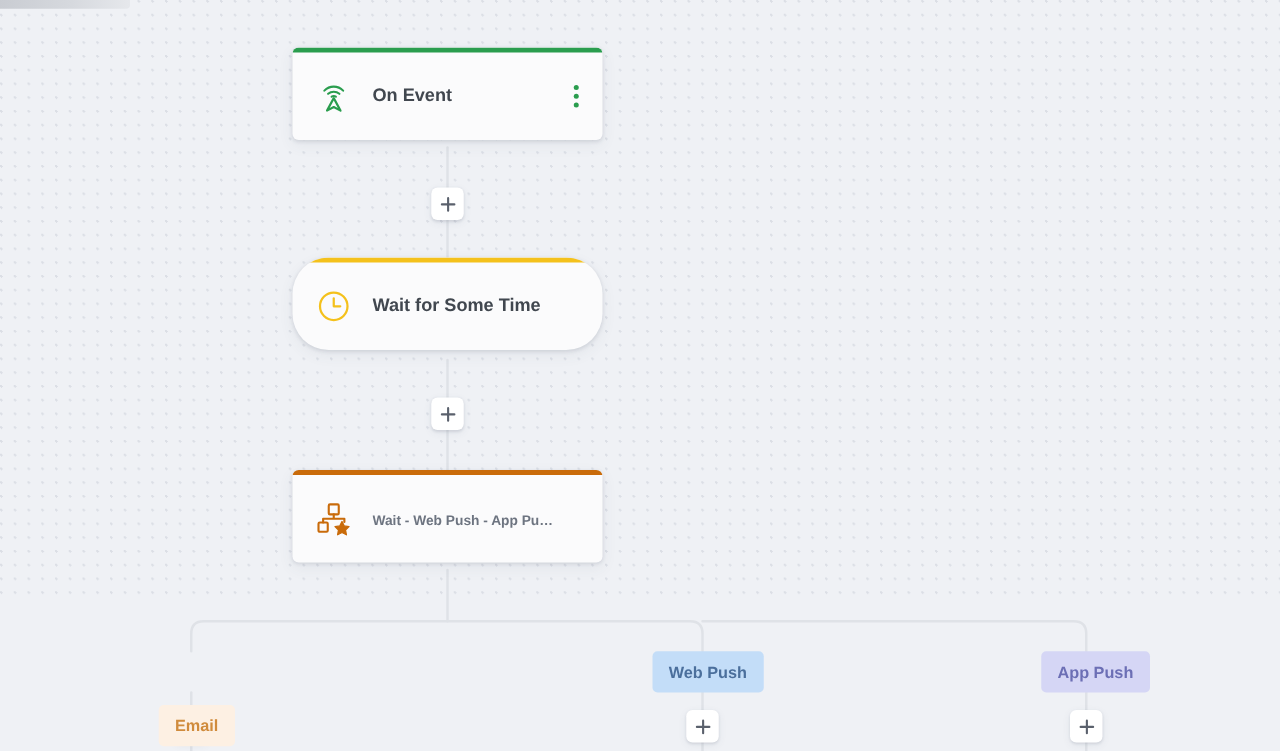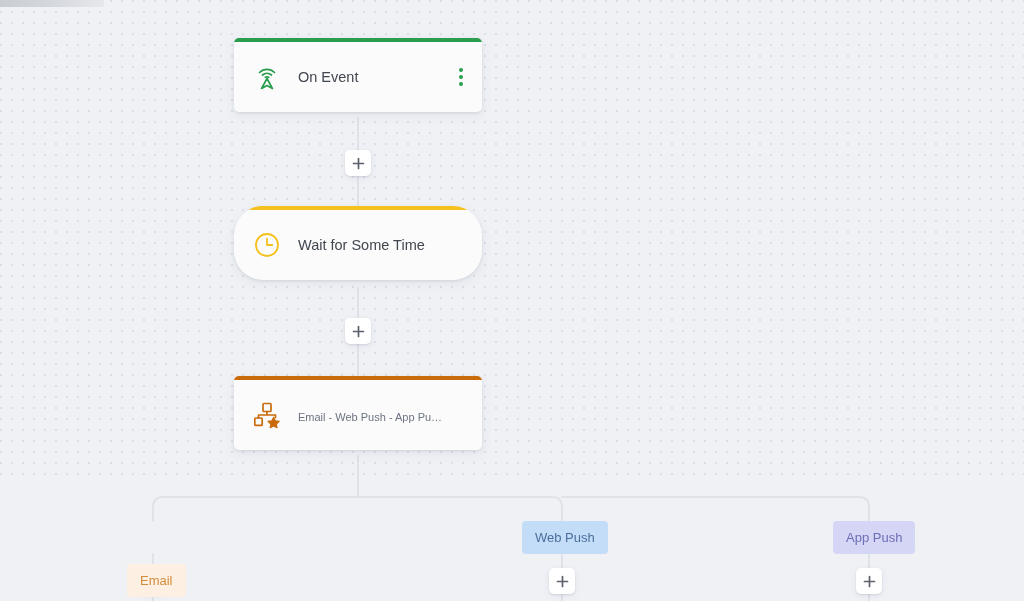--- a/index.html
+++ b/index.html
@@ -19,20 +19,21 @@
   
   #canvas {
     position: absolute;
     inset: 0;
     width: 1024px;
     height: 478px;
     background-color: #eff1f5;
     background-image:
       radial-gradient(circle at 1px 1px, rgba(150,158,175,0.22) 1px, transparent 0);
     background-size: 11px 11px;
+    font-weight: bold;
   }
 
   
   #top-strip {
     position: absolute;
     left: 0;
     top: 0;
     width: 104px;
     height: 7px;
     background: linear-gradient(to right, #c9ccd2 0%, #d6d9de 55%, #e6e8ec 100%);
@@ -247,21 +248,21 @@
     <div class="node-body">
       <div class="node-icon">
         <svg width="30" height="30" viewBox="0 0 30 30" fill="none" stroke="#c96b0a" stroke-width="1.7" stroke-linejoin="round" stroke-linecap="round">
           <rect x="11" y="3.5" width="8" height="8" rx="1"></rect>
           <path d="M15 11.5 L15 15 M6.5 15 L23.5 15 M6.5 15 L6.5 18 M23.5 15 L23.5 17.5"></path>
           <rect x="2.8" y="18" width="7.4" height="7.4" rx="1"></rect>
           <path d="M21.6 17.2 L23.3 20.7 L27.2 21.3 L24.4 24 L25.1 27.8 L21.6 26 L18.1 27.8 L18.8 24 L16 21.3 L19.9 20.7 Z" fill="#c96b0a" stroke="#c96b0a" stroke-width="1.1"></path>
         </svg>
       </div>
       <div class="node-text">
-        <div class="node-subtitle">Email - Web Push - App Pu…</div>
+        <div class="node-subtitle">Wait - Web Push - App Pu…</div>
       </div>
     </div>
   </div>
 
   <div class="plus-button" id="plus-1">
     <svg width="13" height="13" viewBox="0 0 13 13" stroke="#5a606c" stroke-width="1.7" stroke-linecap="round">
       <path d="M6.5 1.5 L6.5 11.5 M1.5 6.5 L11.5 6.5"></path>
     </svg>
   </div>
   <div class="plus-button" id="plus-2">

